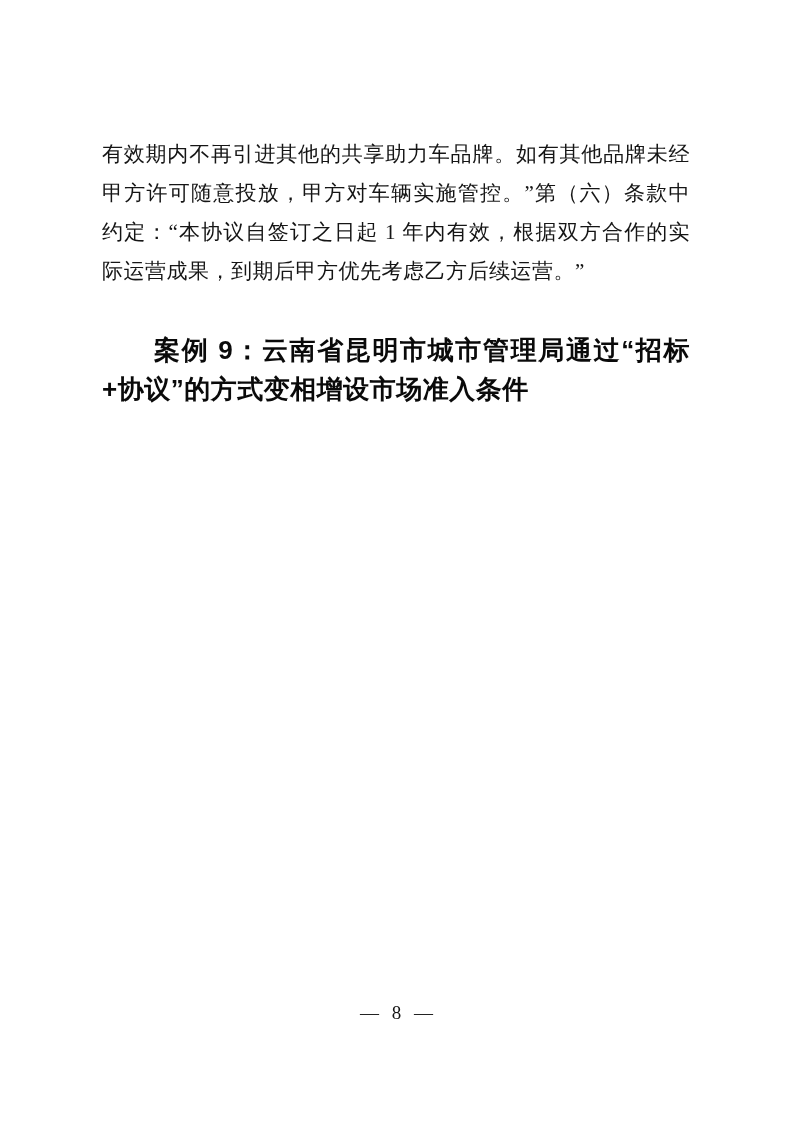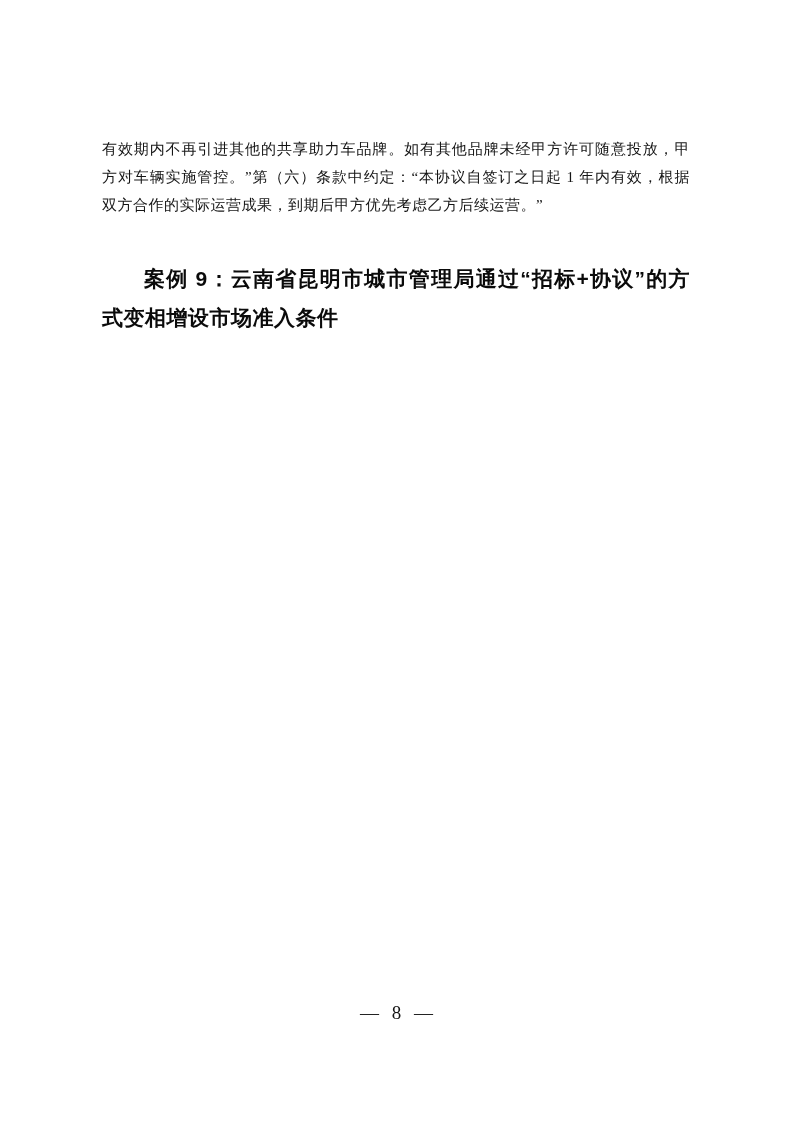--- a/index.html
+++ b/index.html
@@ -18,40 +18,40 @@
     overflow: hidden;
   }
   .content {
     position: absolute;
     left: 102px;
     top: 135px;
     width: 588px;
   }
   .para {
     margin: 0;
-    font-size: 15px;
-    line-height: 28px;
+    font-size: 21px;
+    line-height: 39px;
     text-align: justify;
     text-align-last: left;
     letter-spacing: 0.5px;
   }
   .para.indent {
     text-indent: 2em;
   }
   .run-bold {
     font-family: "Liberation Sans", "DejaVu Sans", sans-serif;
     font-weight: 700;
     color: #0a0a0a;
   }
   .case-heading {
     margin: 40px 0 0 0;
     font-family: "Liberation Sans", "DejaVu Sans", sans-serif;
     font-weight: 700;
     color: #0a0a0a;
-    font-size: 21px;
+    font-size: 26px;
     line-height: 39.3px;
     text-align: justify;
     text-align-last: left;
     text-indent: 2em;
     letter-spacing: 0.5px;
   }
   .page-footer {
     position: absolute;
     top: 1000px;
     left: 0;

